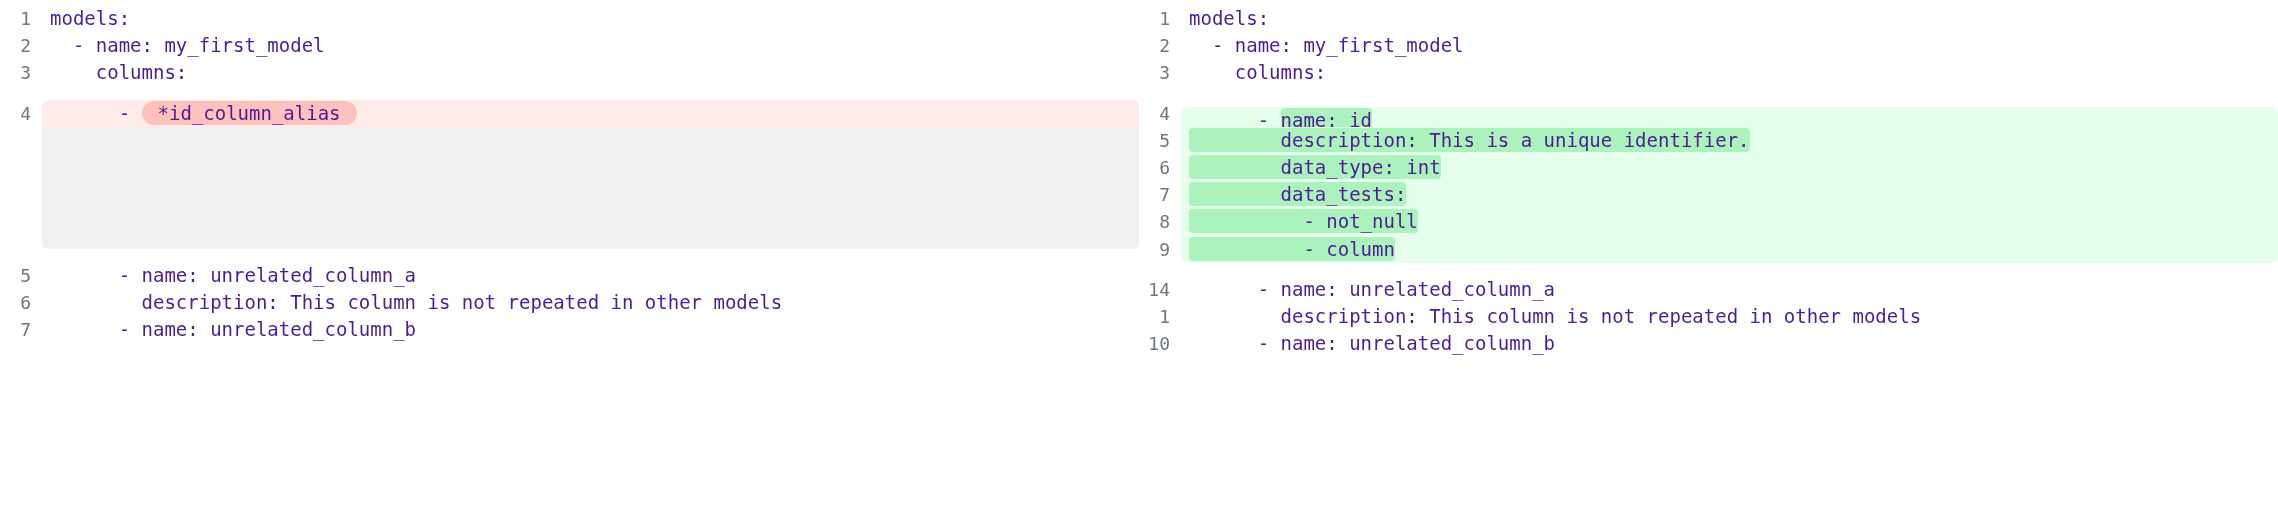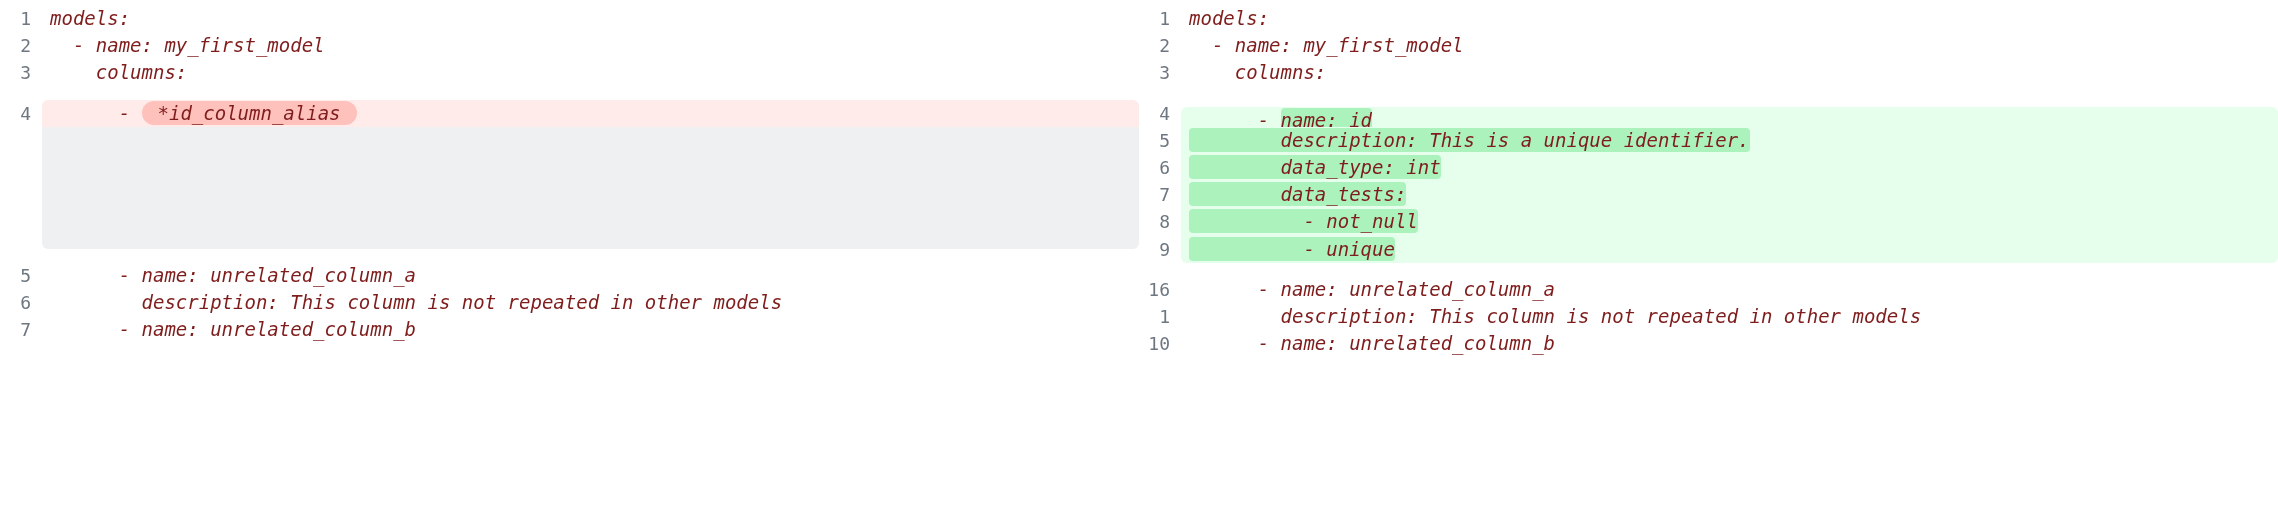--- a/index.html
+++ b/index.html
@@ -49,26 +49,25 @@
     font-family: "DejaVu Sans Mono", "Liberation Mono", monospace;
     user-select: none;
   }
 
   .code {
     flex: 1 1 auto;
     position: relative;
     height: 27.2px;
     line-height: 27.2px;
     font-size: 19px;
-    color: #7f1d1d;
+    color: #4c1d95;
     white-space: pre;
     font-family: "DejaVu Sans Mono", "Liberation Mono", monospace;
     padding-left: 8px;
     box-sizing: border-box;
-    font-style: italic;
   }
 
   
   .row.del .code { background: #ffebe9; }
   .row.add .code { background: #e6ffec; }
 
   .row.del.first .code { border-top-left-radius: 6px; border-top-right-radius: 6px; }
   .row.add.first .code { border-top-left-radius: 6px; border-top-right-radius: 6px; margin-top: 15px; }
   .row.add.last  .code { border-bottom-left-radius: 6px; border-bottom-right-radius: 6px; }
 
@@ -197,27 +196,27 @@
         <span class="code"><span class="wa">        data_tests:</span></span>
       </div>
 
       <div class="row add">
         <span class="lineno">8</span>
         <span class="code"><span class="wa">          - not_null</span></span>
       </div>
 
       <div class="row add last">
         <span class="lineno">9</span>
-        <span class="code"><span class="wa">          - unique</span></span>
-      </div>
-
-      <div class="spacer"></div>
-
-      <div class="row ctx">
-        <span class="lineno">16</span>
+        <span class="code"><span class="wa">          - column</span></span>
+      </div>
+
+      <div class="spacer"></div>
+
+      <div class="row ctx">
+        <span class="lineno">14</span>
         <span class="code"><span>      - name: unrelated_column_a</span></span>
       </div>
 
       <div class="row ctx">
         <span class="lineno">1</span>
         <span class="code"><span>        description: This column is not repeated in other models</span></span>
       </div>
 
       <div class="row ctx">
         <span class="lineno">10</span>

